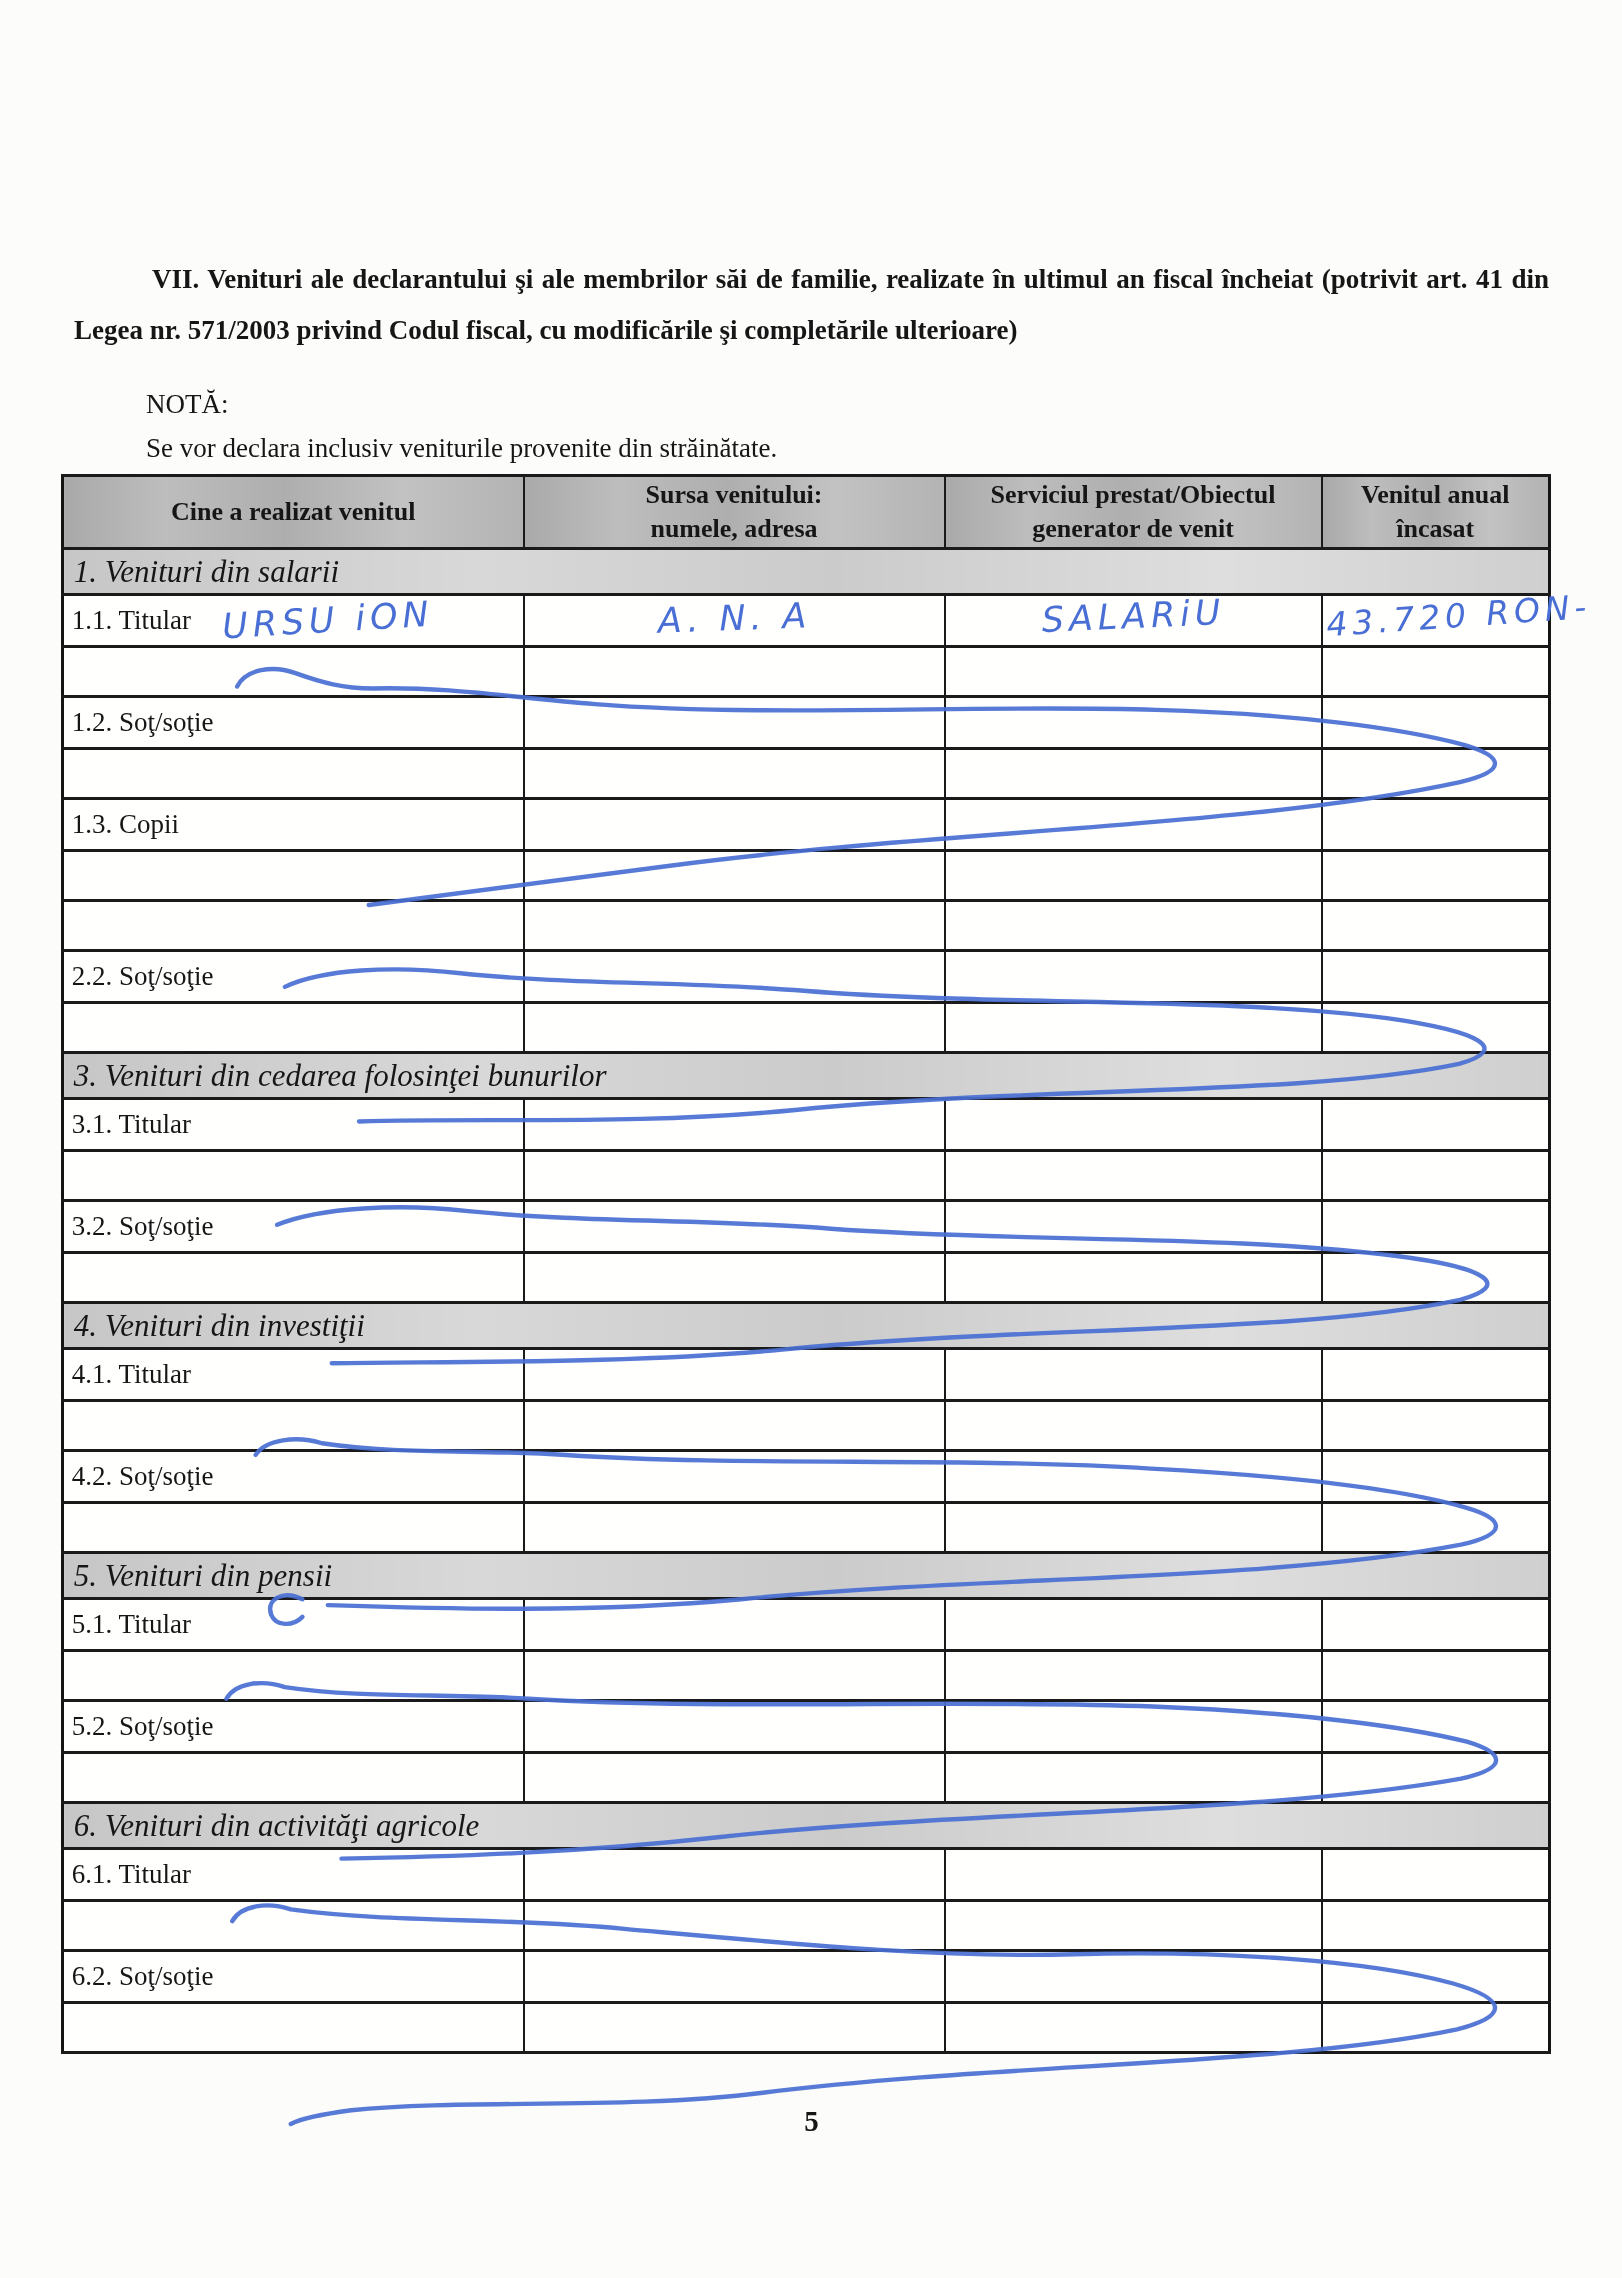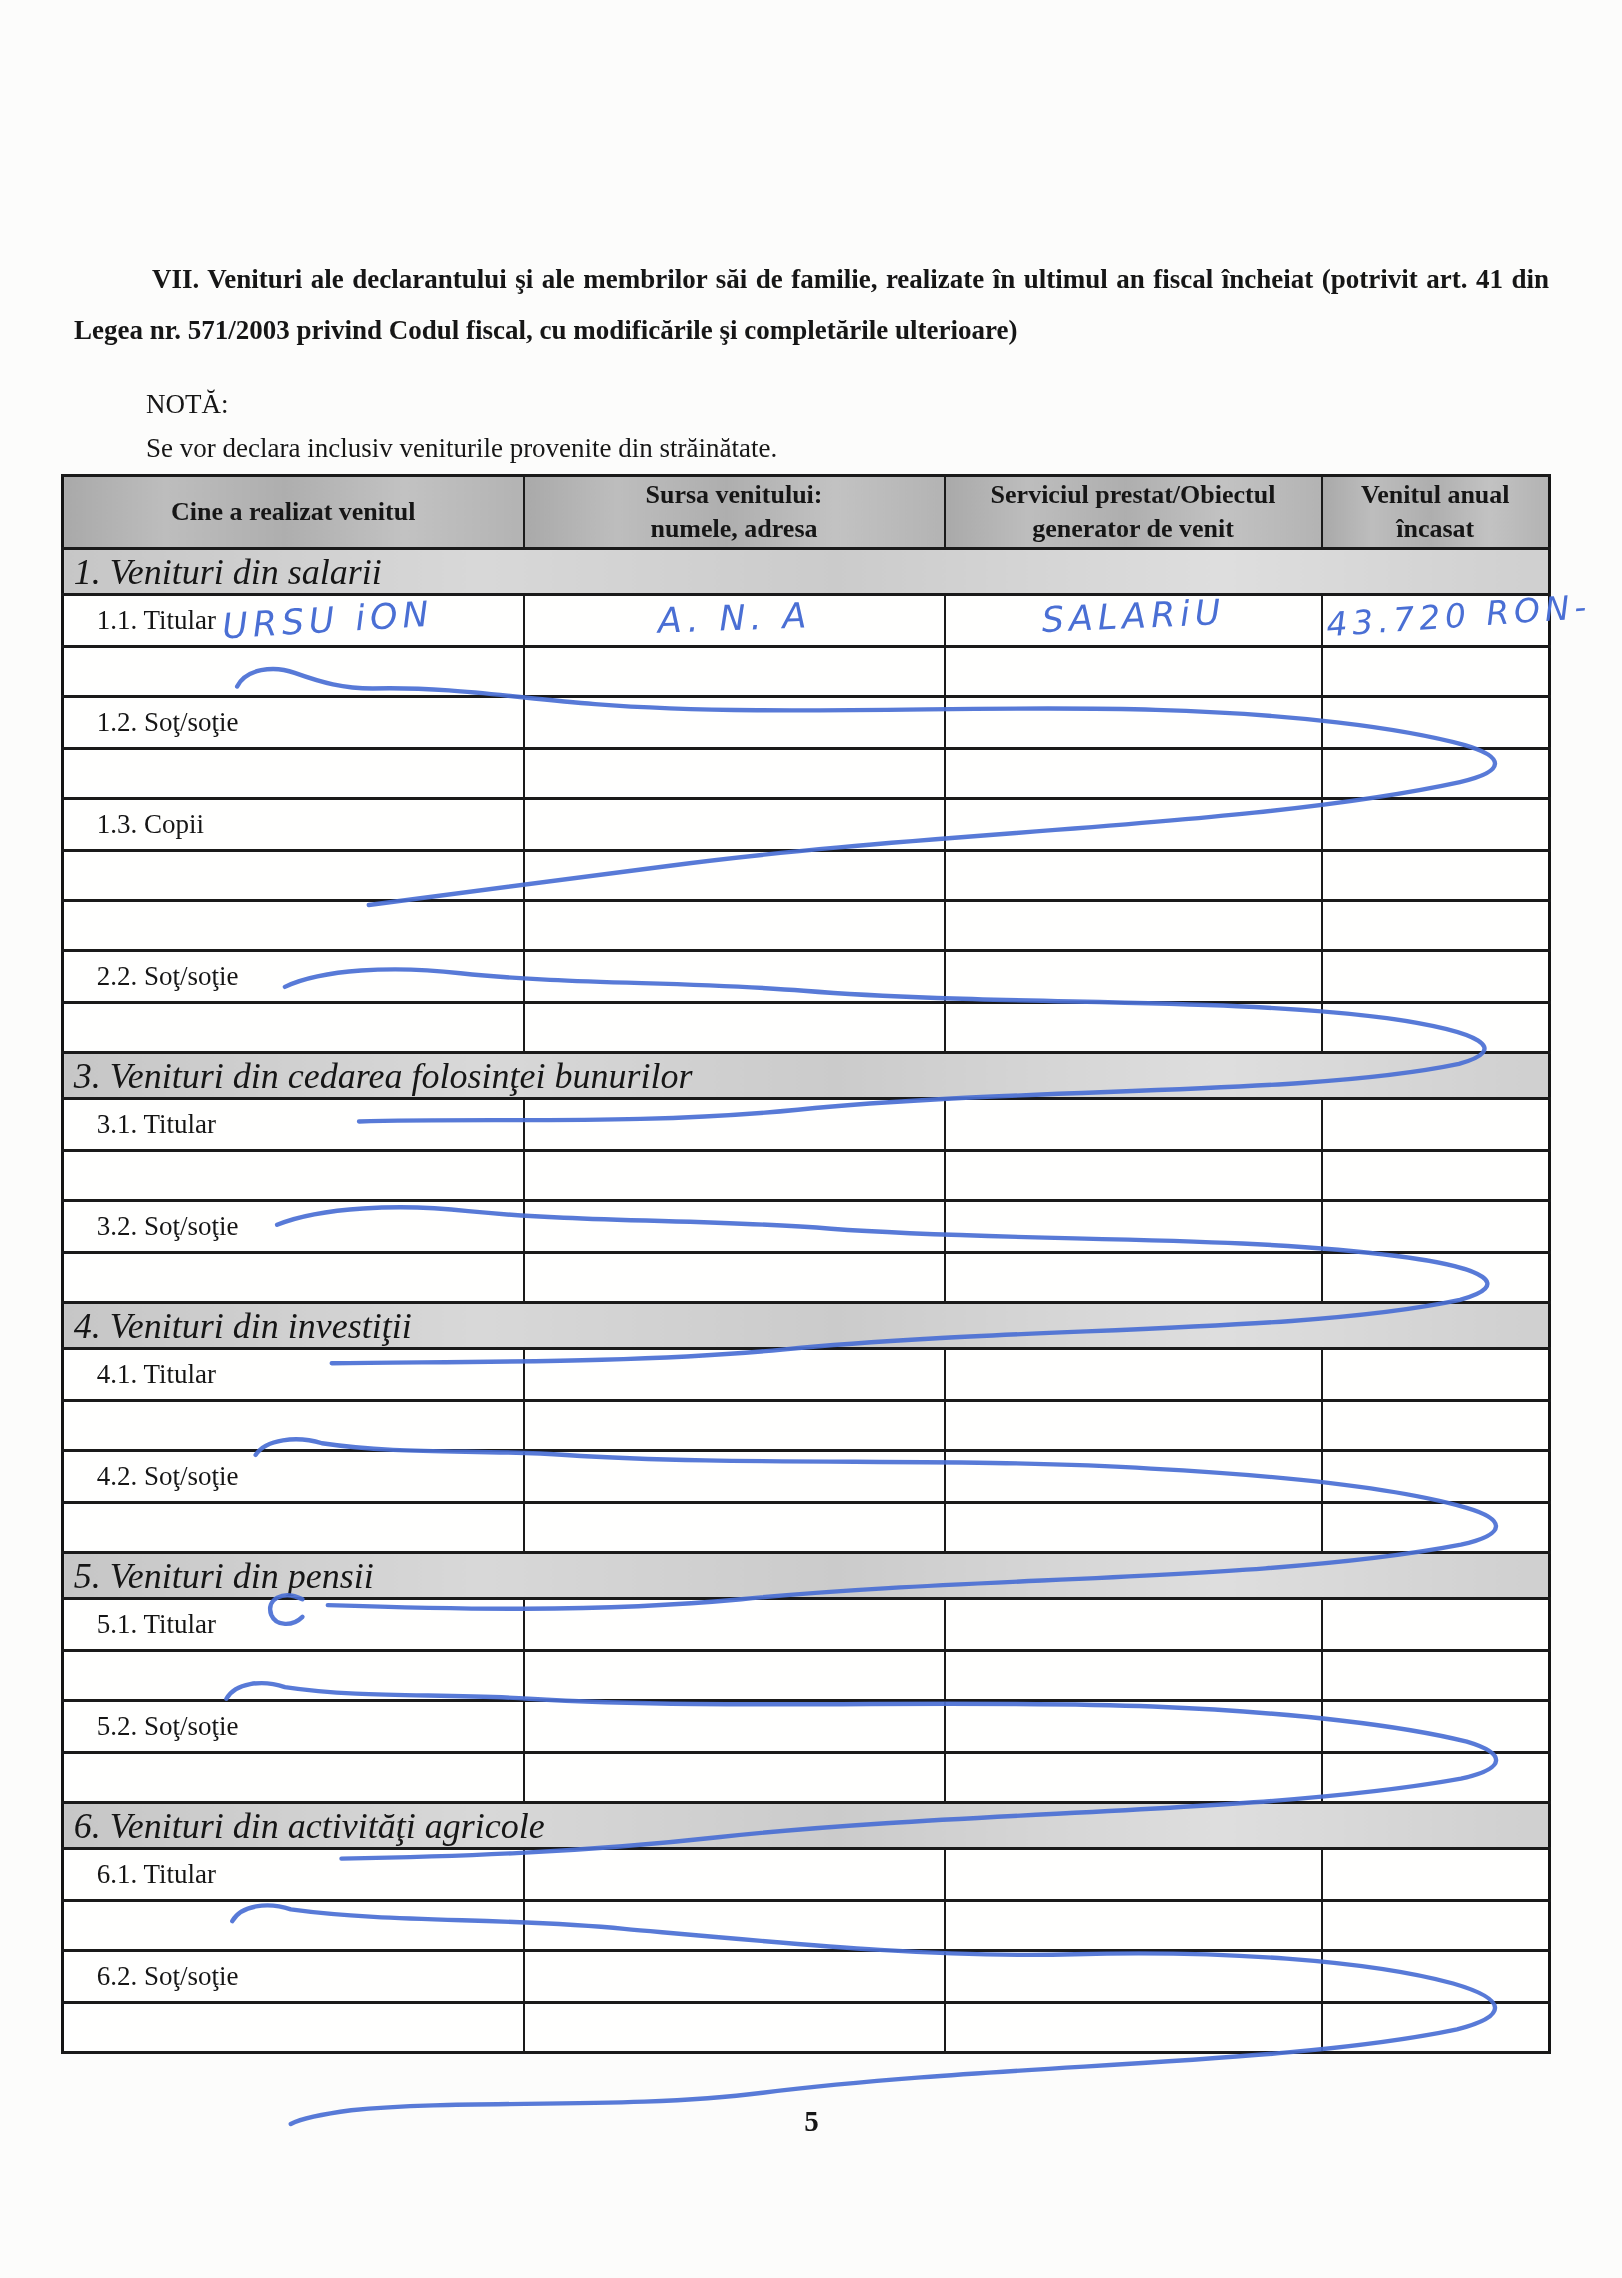--- a/index.html
+++ b/index.html
@@ -32,27 +32,27 @@
     padding:0;vertical-align:middle;
     font-size:27px;
   }
   table.decl{border:3.9px solid #141414;}
   tr.h-header td{
     height:70px;text-align:center;font-weight:bold;font-size:26px;line-height:34px;
     background:linear-gradient(90deg,#a9a9a9 0%,#bdbdbd 22%,#aeaeae 48%,#c2c2c2 74%,#b3b3b3 100%);
   }
   .th-line{display:block;white-space:nowrap;}
   tr.h-band td{
-    height:43px;font-style:italic;font-size:36px;padding-left:9.8px;
+    height:43px;font-style:italic;font-size:31px;padding-left:9.8px;
     background:linear-gradient(90deg,#c6c6c6 0%,#d8d8d8 28%,#cbcbcb 52%,#dedede 78%,#cfcfcf 100%);
   }
   tr.h-label td{height:49px;}
   tr.h-spacer td{height:47px;}
   td.rel{position:relative;overflow:visible;}
-  .row-label{padding-left:7.8px;display:inline-block;margin-left:25px;}
+  .row-label{padding-left:7.8px;display:inline-block;}
   
   .hand{
     position:absolute;font-family:"DejaVu Sans",sans-serif;font-style:oblique;
     color:#4a6fd4;letter-spacing:4.9px;white-space:nowrap;z-index:6;
   }
   .hw-who{left:158px;top:3.9px;font-size:35px;transform:rotate(-3.5deg);}
   .hw-source{left:0;width:100%;text-align:center;top:2px;font-size:35px;transform:rotate(-2deg);}
   .hw-service{left:0;width:100%;text-align:center;top:0px;font-size:35px;transform:rotate(-2.5deg);}
   .hw-income{left:3.9px;top:0px;font-size:33px;transform:rotate(-4deg);}
   

